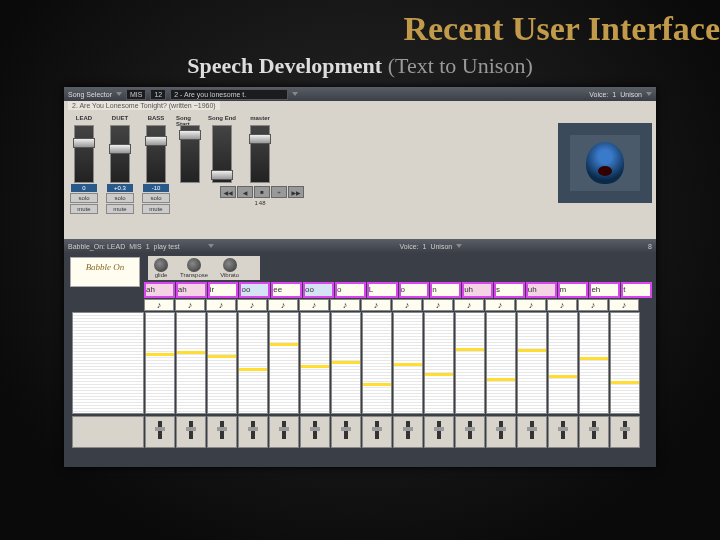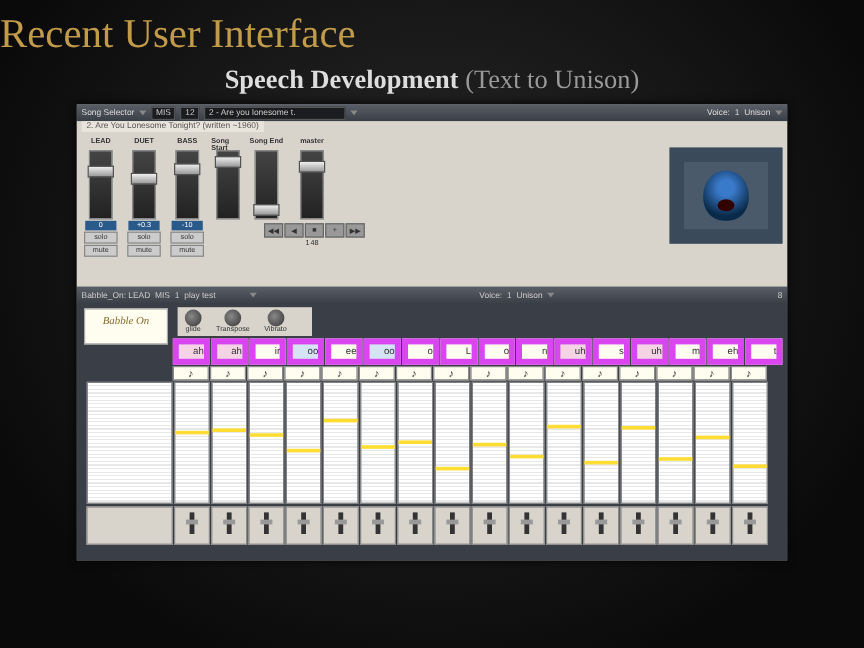--- a/index.html
+++ b/index.html
@@ -1,20 +1,20 @@
 <!DOCTYPE html>
 <html><head>
 <meta charset="utf-8">
 <style>
 body{margin:0;width:720px;height:540px;background:radial-gradient(ellipse at 50% 40%,#2a2a2a 0%,#0a0a0a 80%);font-family:Georgia,'Times New Roman',serif;overflow:hidden}
-.title{text-align:left;color:#c19a4a;font-size:34px;font-weight:normal;padding-top:10px;line-height:1.1}
+.title{text-align:right;color:#c19a4a;font-size:34px;font-weight:bold;padding-top:10px;line-height:1.1}
 .subtitle{text-align:center;font-size:22px;margin:6px 0 8px}
 .subtitle .bold{color:#ddd;font-weight:bold}
 .subtitle .light{color:#999}
-.app{margin:0 auto;width:592px;height:380px;background:#a3a3a3;box-shadow:0 0 8px #000;font-family:Arial,sans-serif;font-size:8px;color:#ccc;position:relative}
+.app{margin:0 auto;width:592px;height:380px;background:#0ea5e9;box-shadow:0 0 8px #000;font-family:Arial,sans-serif;font-size:8px;color:#ccc;position:relative}
 .bar{height:14px;background:linear-gradient(#5a5e66,#3a3e46);display:flex;align-items:center;gap:4px;padding:0 4px;font-size:7px}
 .bar .lbl{color:#ddd}
 .bar .box{background:#1a1c1f;border:1px solid #555;padding:0 3px;height:9px;line-height:9px}
 .bar .wide{min-width:110px}
 .tri{width:0;height:0;border-left:3px solid transparent;border-right:3px solid transparent;border-top:4px solid #888;display:inline-block}
 .upper{height:120px;background:#d8d4cc;display:flex;padding:4px;gap:4px}
 .songtitle{position:absolute;top:14px;left:4px;font-size:7px;color:#555;background:#e8e4dc;padding:1px 4px}
 .mixcol{width:32px;display:flex;flex-direction:column;align-items:center;font-size:6px;color:#333}
 .mixcol .h{height:9px;font-weight:bold}
 .fader{width:18px;height:56px;background:linear-gradient(#444,#222);border:1px solid #888;position:relative;margin:1px 0}
@@ -29,21 +29,21 @@
 .face .mouth{position:absolute;bottom:8px;left:12px;width:14px;height:10px;background:#300;border-radius:50%}
 .transport{display:flex;gap:1px;margin-left:4px;margin-top:2px}
 .transport div{width:14px;height:10px;background:#999;border:1px solid #666;display:flex;align-items:center;justify-content:center}
 .lower{height:220px;background:#3a3e46;padding:4px;position:relative}
 .lowerbar{height:14px;background:linear-gradient(#5a5e66,#3a3e46);display:flex;align-items:center;gap:4px;padding:0 4px;font-size:7px;margin:-4px -4px 3px -4px}
 .knobrow{display:flex;gap:12px;margin-left:80px;font-size:6px;color:#333;background:#d8d4cc;padding:2px 6px;width:100px;margin-bottom:2px}
 .knobrow div{text-align:center}
 .knob2{width:14px;height:14px;background:radial-gradient(circle at 40% 40%,#888,#333);border-radius:50%;margin:0 auto}
 .babble{position:absolute;left:6px;top:18px;width:68px;height:24px;background:#fefdf0;border:1px solid #aaa;font-family:cursive;font-size:9px;color:#8a6a2a;text-align:center;padding-top:4px;font-style:italic}
 .phon{display:flex;margin-left:76px;gap:1px;margin-top:2px}
-.phon div{width:28px;height:12px;background:#fefdf0;border:5px solid #d946ef;text-align:right;line-height:12px;font-size:8px;color:#333}
+.phon div{width:28px;height:12px;background:#fefdf0;border:2px solid #d946ef;text-align:left;line-height:12px;font-size:8px;color:#333}
 .phon .pink{background:#f4d4e4}
 .phon .blue{background:#d4e4f4}
 .noterow{display:flex;margin-left:76px;gap:1px;margin-top:1px}
 .noterow div{width:28px;height:10px;background:#fefdf0;border:1px solid #888;font-size:9px;text-align:center;color:#333}
 .pianogrid{display:flex;margin-left:4px;gap:1px;margin-top:1px}
 .pcol{width:28px;height:100px;background:repeating-linear-gradient(#fff 0,#fff 2px,#e8e8e8 2px,#e8e8e8 3px);border:1px solid #888;position:relative}
 .pcol:first-child{width:70px}
 .pcol .yel{position:absolute;left:0;width:100%;height:3px;background:#ffdd33}
 .botctl{display:flex;margin-left:4px;gap:1px;margin-top:2px}
 .botctl .c{width:28px;height:30px;background:#d8d4cc;border:1px solid #888;position:relative}

